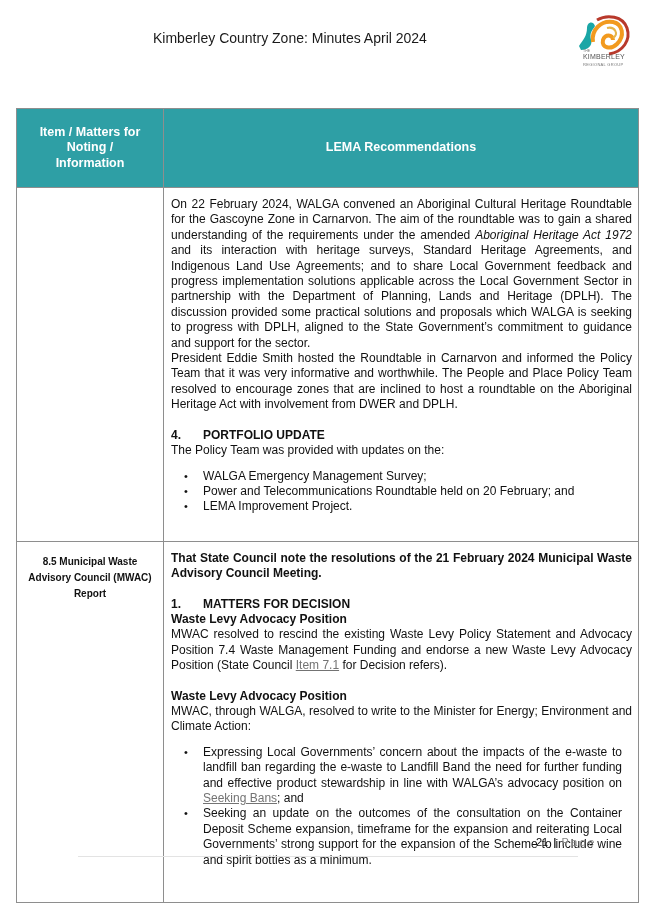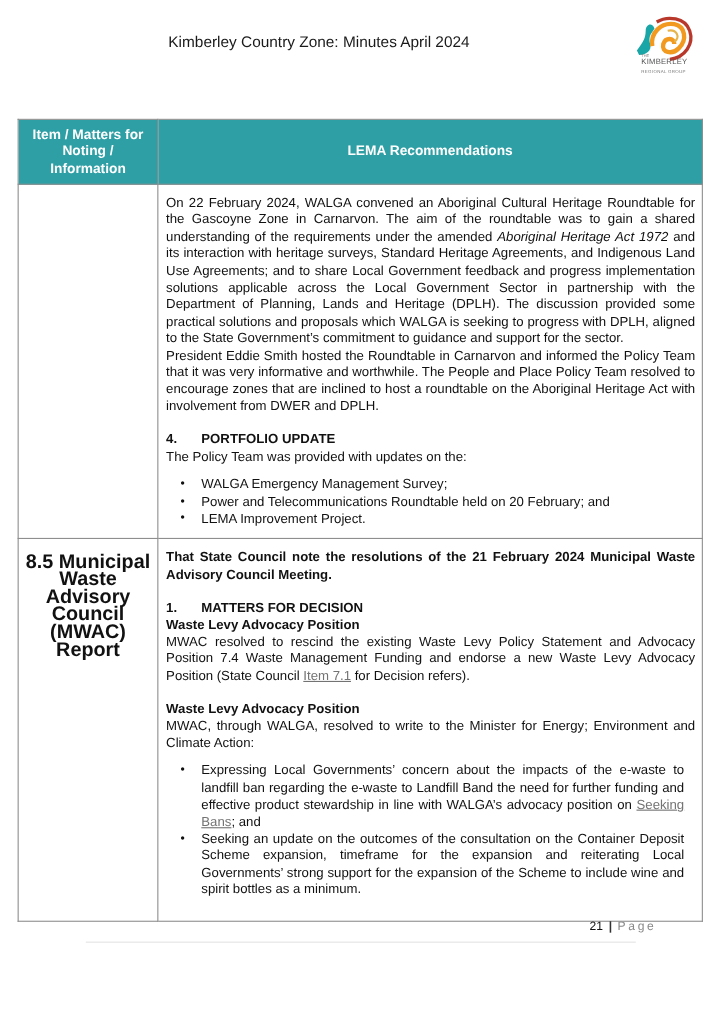--- a/index.html
+++ b/index.html
@@ -28,29 +28,29 @@
       width: 623px; border-collapse: collapse;
       font-size: 12px; line-height: 15.4px;
     }
     table.main td, table.main th {
       border: 1px solid #8e8e8e; vertical-align: top;
     }
     table.main th {
       background: #2e9fa5; color: #ffffff; font-weight: bold;
       text-align: center; vertical-align: middle;
       font-size: 12.5px; line-height: 15.5px;
-      height: 48px; padding: 5px;
+      height: 48px; padding: 15px;
     }
     th.col-left { width: 116px; }
     th.col-right { font-size: 13px; }
     td.left-cell {
       text-align: center; font-weight: bold; padding: 12px 6px 0 6px;
-      font-size: 18px; line-height: 16px;
+      font-size: 10px; line-height: 16px;
     }
-    td.right-cell { padding: 9px 6px 0 7px; text-align: justify; }
+    td.right-cell { padding: 9px 6px 16px 7px; text-align: justify; }
     .row1 td { height: 299px; }
     .row2 td { height: 335px; }
     p { margin: 0; }
     .gap { height: 15px; }
     .sec-head { font-weight: bold; }
     .sec-head .num { display: inline-block; width: 32px; }
     ul.bullets { list-style: none; margin: 10px; padding: 0; }
     ul.bullets li { position: relative; padding-left: 22px; }
     ul.bullets li::before {
       content: "\2022"; position: absolute; left: 3px; top: 0; font-size: 11px;

